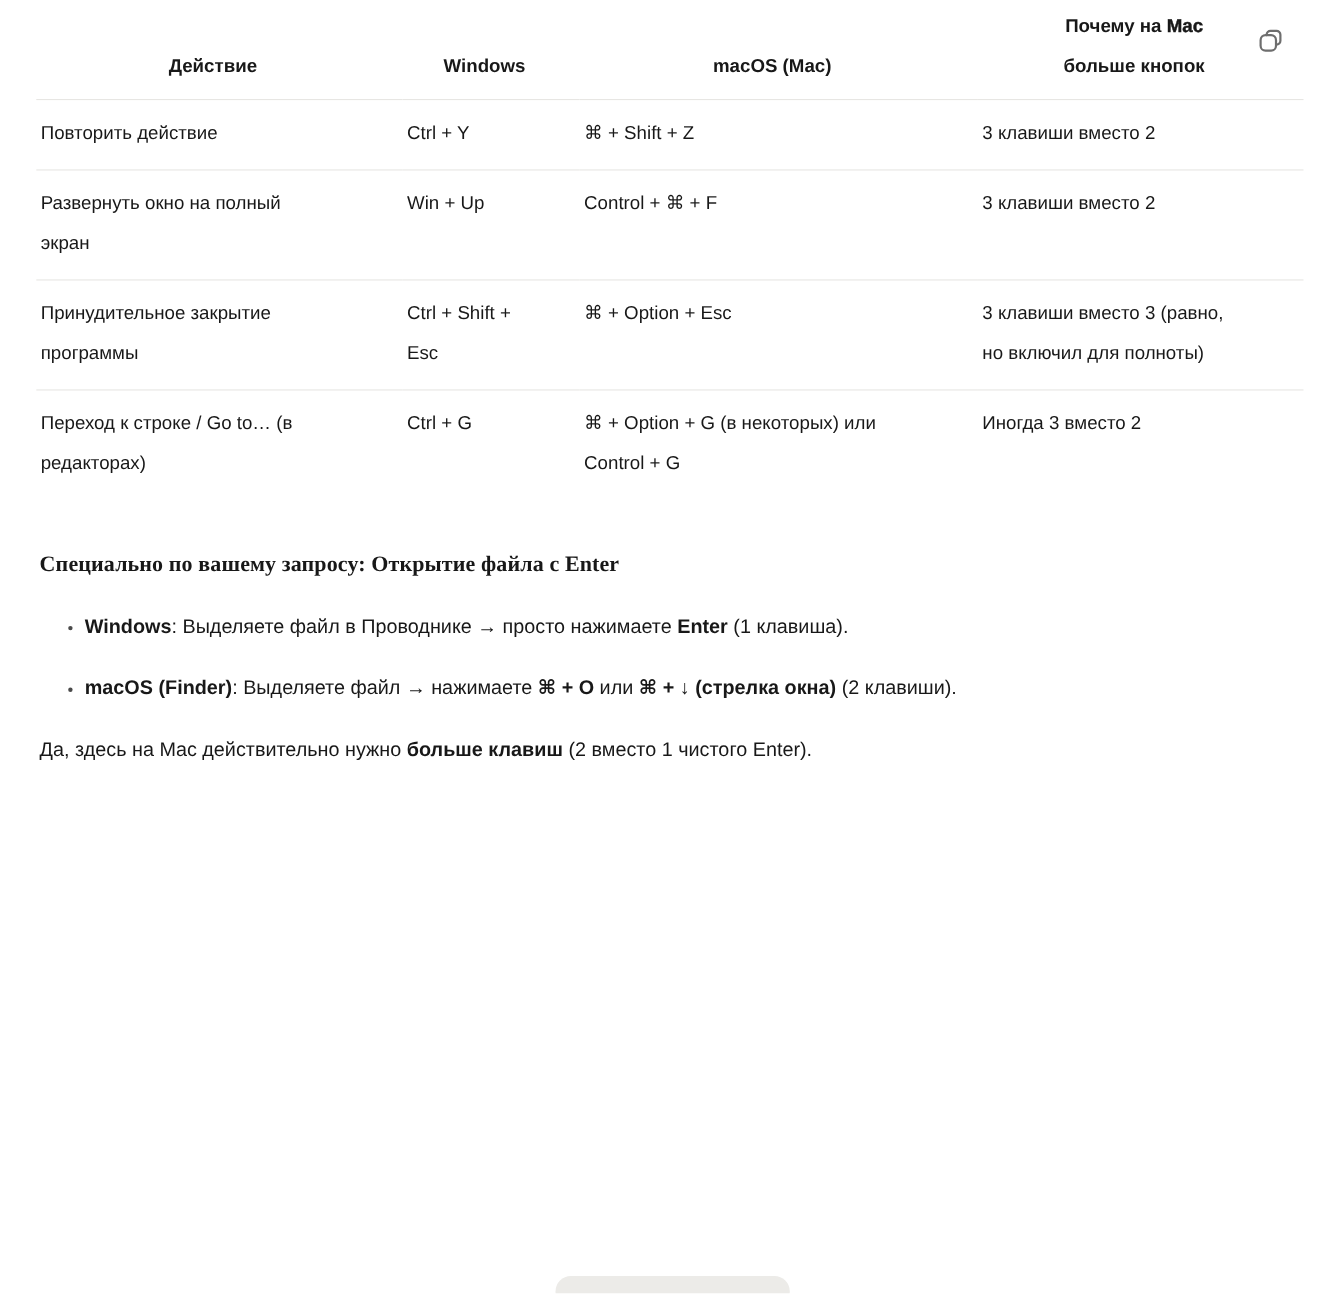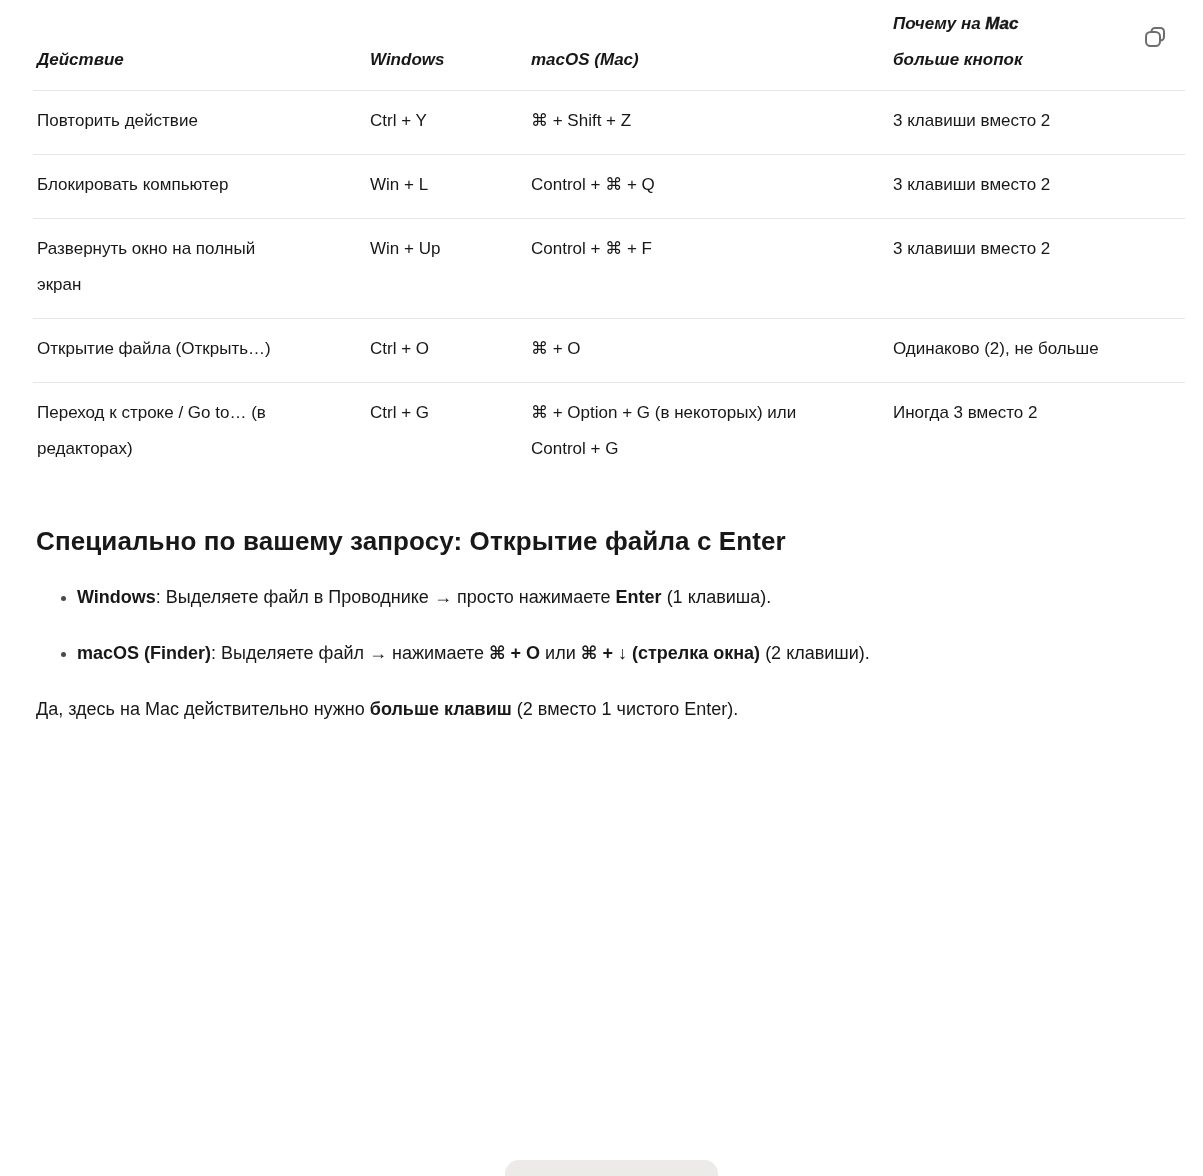--- a/index.html
+++ b/index.html
@@ -22,44 +22,44 @@
     margin-left: 33px;
     margin-top: 0;
     font-size: 17px;
     line-height: 36px;
   }
   col.c0 { width: 333px; }
   col.c1 { width: 161px; }
   col.c2 { width: 362px; }
   col.c3 { width: 296px; }
   th {
-    text-align: left;
+    text-align: center;
     vertical-align: bottom;
     font-weight: 700;
     padding: 6px 16px 12px 4px;
     border-bottom: 1px solid #e7e6e3;
     white-space: pre-line;
-    font-style: italic;
   }
   th .xbold { font-weight: 700; -webkit-text-stroke: 0.4px currentColor; }
   td {
     vertical-align: top;
     padding: 12px 16px 15px 4px;
     border-bottom: 1px solid #e7e6e3;
     white-space: pre-line;
   }
   tbody tr:last-child td { border-bottom: none; }
 
   
   .section-heading {
     margin: 42px 0 0 36px;
-    font-size: 26px;
+    font-size: 20px;
     line-height: 34px;
     font-weight: 700;
     letter-spacing: 0.1px;
+    font-family: Liberation Serif, serif;
   }
   ul.bullets {
     margin: 24px 0 0 36px;
     padding-left: 41px;
     list-style: disc outside;
   }
   ul.bullets li {
     font-size: 18px;
     line-height: 30px;
     margin-bottom: 26px;
@@ -127,37 +127,34 @@
       </tr>
     </thead>
     <tbody>
         <tr>
           <td>Повторить действие</td>
           <td>Ctrl + Y</td>
           <td>⌘ + Shift + Z</td>
           <td>3 клавиши вместо 2</td>
         </tr>
         <tr>
-          <td>Блокировать компьютер</td>
-          <td>Win + L</td>
-          <td>Control + ⌘ + Q</td>
-          <td>3 клавиши вместо 2</td>
-        </tr>
-        <tr>
           <td>Развернуть окно на полный
 экран</td>
           <td>Win + Up</td>
           <td>Control + ⌘ + F</td>
           <td>3 клавиши вместо 2</td>
         </tr>
         <tr>
-          <td>Открытие файла (Открыть…)</td>
-          <td>Ctrl + O</td>
-          <td>⌘ + O</td>
-          <td>Одинаково (2), не больше</td>
+          <td>Принудительное закрытие
+программы</td>
+          <td>Ctrl + Shift +
+Esc</td>
+          <td>⌘ + Option + Esc</td>
+          <td>3 клавиши вместо 3 (равно,
+но включил для полноты)</td>
         </tr>
         <tr>
           <td>Переход к строке / Go to… (в
 редакторах)</td>
           <td>Ctrl + G</td>
           <td>⌘ + Option + G (в некоторых) или
 Control + G</td>
           <td>Иногда 3 вместо 2</td>
         </tr>
       </tbody>

